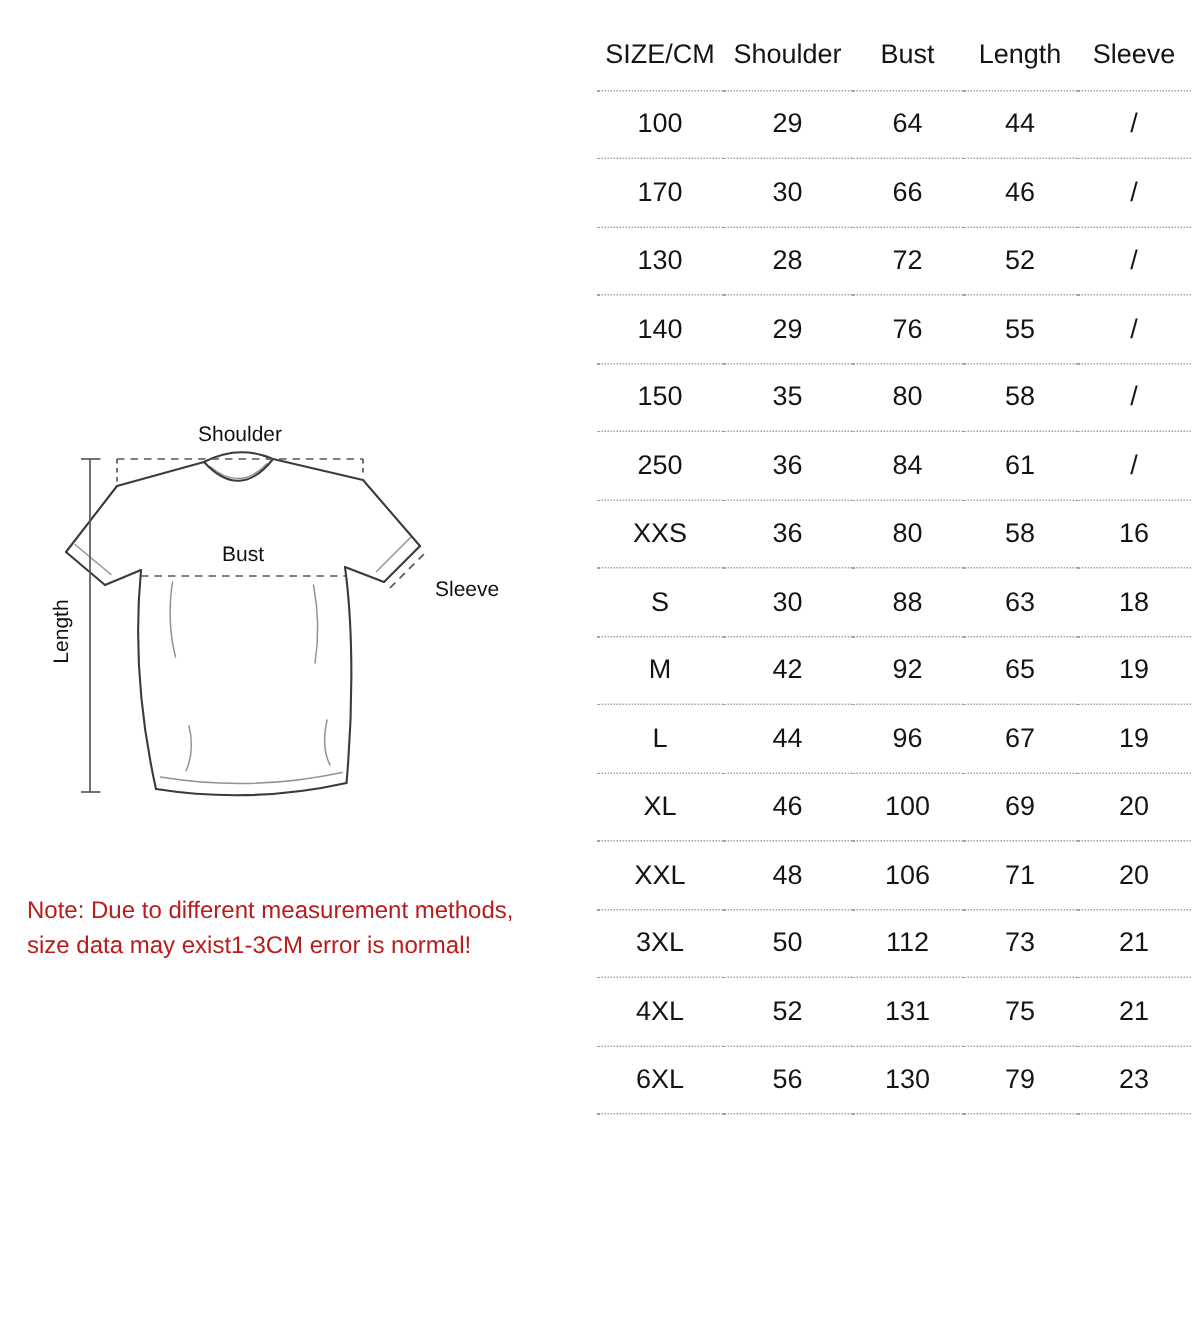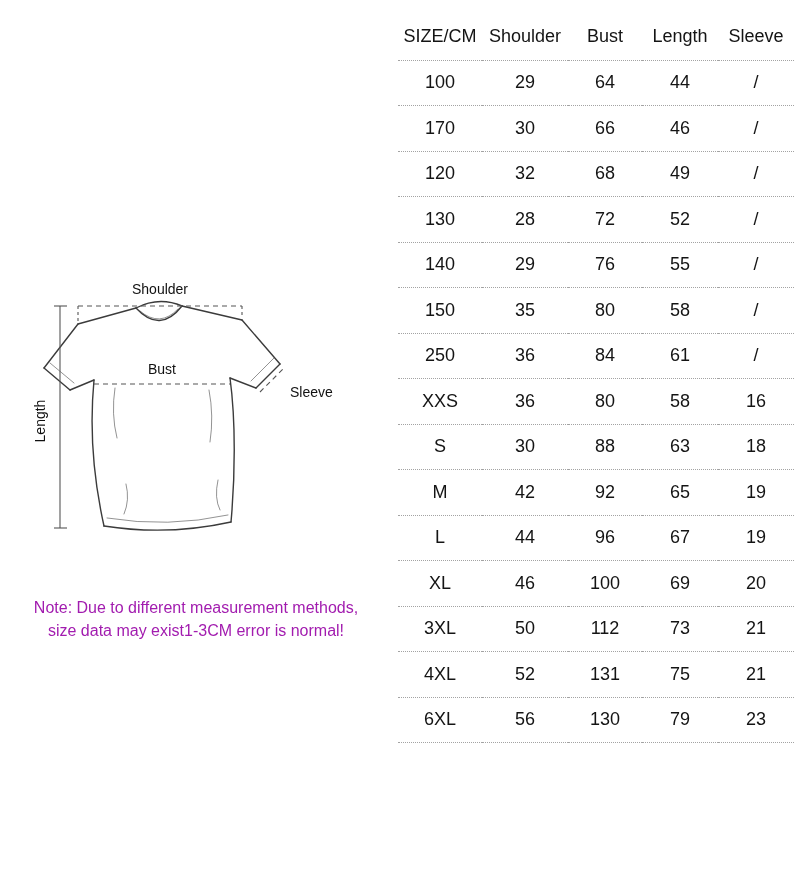--- a/index.html
+++ b/index.html
@@ -44,23 +44,22 @@
     stroke-width: 1.1;
   }
   .measure .dashed { stroke-dasharray: 5,4; }
   .measure .dashed-sm { stroke-dasharray: 3,3; }
 
   .note {
     margin-top: 16px;
     padding-left: 4px;
     font-size: 16px;
     line-height: 23px;
-    color: #a21caf;
+    color: #b91c1c;
     white-space: nowrap;
-    text-align: center;
   }
 
   
   .size-table {
     position: absolute;
     left: 398px; top: 14px;
     width: 396px;
     border-collapse: collapse;
     table-layout: fixed;
     font-size: 18px;
@@ -168,27 +167,20 @@
           <td>/</td>
         </tr>
         <tr>
           <td>170</td>
           <td>30</td>
           <td>66</td>
           <td>46</td>
           <td>/</td>
         </tr>
         <tr>
-          <td>120</td>
-          <td>32</td>
-          <td>68</td>
-          <td>49</td>
-          <td>/</td>
-        </tr>
-        <tr>
           <td>130</td>
           <td>28</td>
           <td>72</td>
           <td>52</td>
           <td>/</td>
         </tr>
         <tr>
           <td>140</td>
           <td>29</td>
           <td>76</td>
@@ -238,20 +230,27 @@
           <td>19</td>
         </tr>
         <tr>
           <td>XL</td>
           <td>46</td>
           <td>100</td>
           <td>69</td>
           <td>20</td>
         </tr>
         <tr>
+          <td>XXL</td>
+          <td>48</td>
+          <td>106</td>
+          <td>71</td>
+          <td>20</td>
+        </tr>
+        <tr>
           <td>3XL</td>
           <td>50</td>
           <td>112</td>
           <td>73</td>
           <td>21</td>
         </tr>
         <tr>
           <td>4XL</td>
           <td>52</td>
           <td>131</td>

